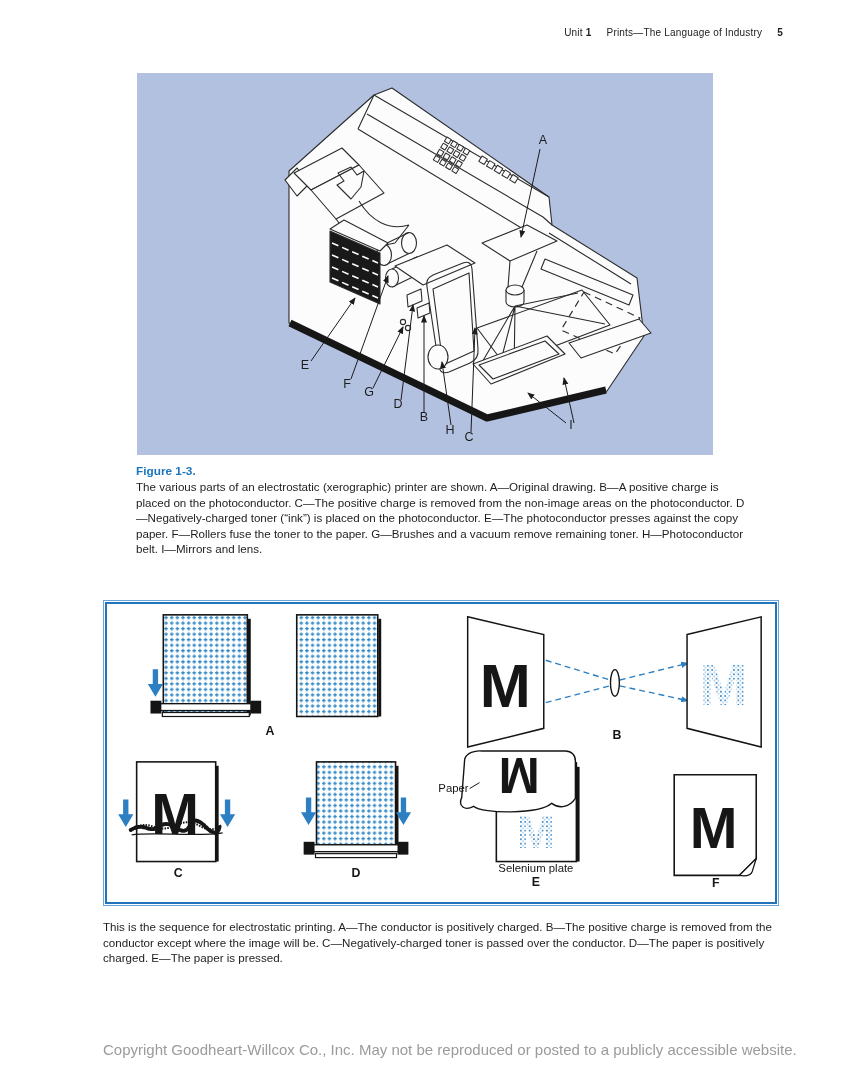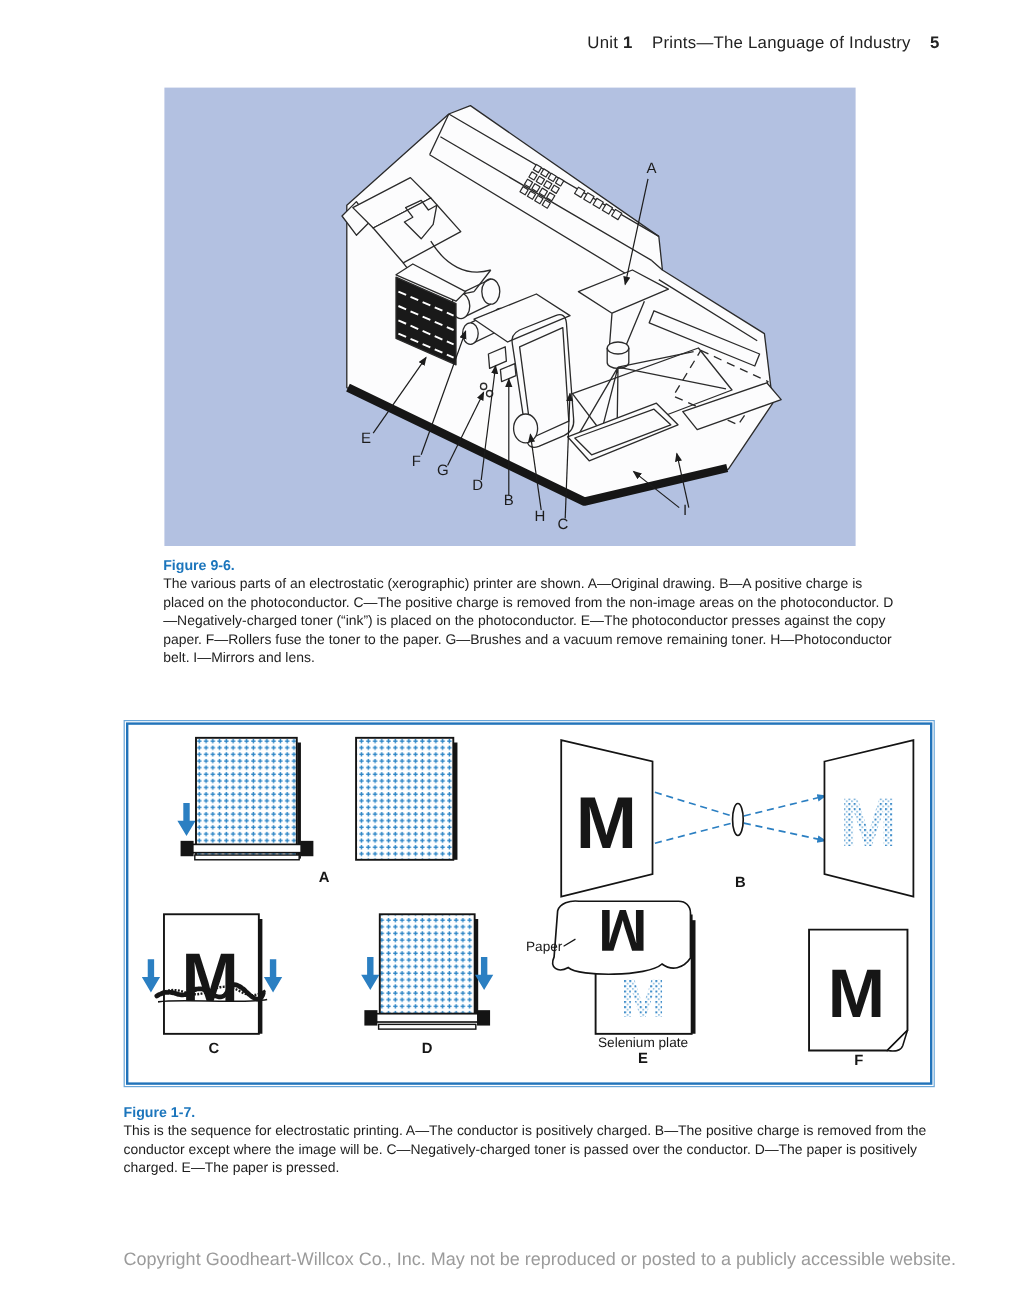--- a/index.html
+++ b/index.html
@@ -1,17 +1,17 @@
 <!DOCTYPE html>
 <html><head>
 <meta charset="utf-8">
 <style>
   html,body{margin:0;padding:0;background:#ffffff;}
   body{width:849px;height:1087px;position:relative;font-family:"Liberation Sans",sans-serif;color:#1e1e1e;overflow:hidden;}
-  .header{position:absolute;top:27px;right:66px;font-size:14px;color:#222;letter-spacing:.2px;}
+  .header{position:absolute;top:27px;right:66px;font-size:10px;color:#222;letter-spacing:.2px;}
   .header .sp{display:inline-block;width:12px;}
   .fig16{position:absolute;left:137px;top:73px;width:576px;height:382px;background:#b3c1e1;}
   .fig16 svg{display:block;width:576px;height:382px;}
   .cap{font-size:11.6px;line-height:15.5px;color:#1d1d1d;}
   .cap16{position:absolute;left:136px;top:463px;width:616px;}
   .cap17{position:absolute;left:103px;top:919px;width:686px;}
   .figlabel{color:#1b75bc;font-weight:bold;display:block;font-size:11.8px;line-height:16px;}
   .fig17{position:absolute;left:103px;top:600px;border:1px solid #6aa6d8;padding:1px;background:#fff;}
   .fig17-inner{border:2px solid #2173ba;width:668px;height:298px;}
   .fig17 svg{display:block;width:668px;height:298px;}
@@ -144,21 +144,21 @@
     <text x="168" y="296">E</text>
     <text x="210" y="315">F</text>
     <text x="232" y="323">G</text>
     <text x="313" y="361">H</text>
     <text x="434" y="356">I</text>
   </g>
 </svg>
 </div>
 
 <div class="cap cap16">
-  <span class="figlabel">Figure 9-6.</span>
+  <span class="figlabel">Figure 1-3.</span>
   <span>The various parts of an electrostatic (xerographic) printer are shown. A—Original drawing. B—A positive charge is placed on the photoconductor. C—The positive charge is removed from the non-image areas on the photoconductor. D—Negatively-charged toner (“ink”) is placed on the photoconductor. E—The photoconductor presses against the copy paper. F—Rollers fuse the toner to the paper. G—Brushes and a vacuum remove remaining toner. H—Photoconductor belt. I—Mirrors and lens.</span>
 </div>
 
 <div class="fig17">
 <div class="fig17-inner">
 <svg viewBox="0 0 676 302" preserveAspectRatio="none">
   <defs>
     <pattern id="plus" width="5.7" height="5.6" patternUnits="userSpaceOnUse">
       <path d="M2.8,0.8 V4.4 M1,2.6 H4.6" stroke="#2e86c6" stroke-width="1.25" fill="none"></path>
     </pattern>
@@ -247,17 +247,16 @@
     <path d="M574,173 L657,173 L657,258 L640,275 L574,275 Z" fill="#fff" stroke="#141414" stroke-width="1.6"></path>
     <path d="M640,275 L657,258 L653,271 C651,276 646,276 640,275 Z" fill="#fff" stroke="#141414" stroke-width="1.3"></path>
     <text x="614" y="247" font-size="58" font-weight="bold" text-anchor="middle" fill="#161616">M</text>
     <text x="616" y="287" font-size="12.5" font-weight="bold" text-anchor="middle" fill="#161616">F</text>
   </g>
 </svg>
 </div>
 </div>
 
 <div class="cap cap17">
-  <span class="figlabel">Figure 1-7.</span>
   <span>This is the sequence for electrostatic printing. A—The conductor is positively charged. B—The positive charge is removed from the conductor except where the image will be. C—Negatively-charged toner is passed over the conductor. D—The paper is positively charged. E—The paper is pressed.</span>
 </div>
 
 <div class="footer">Copyright Goodheart-Willcox Co., Inc. May not be reproduced or posted to a publicly accessible website.</div>
 
 </body></html>

